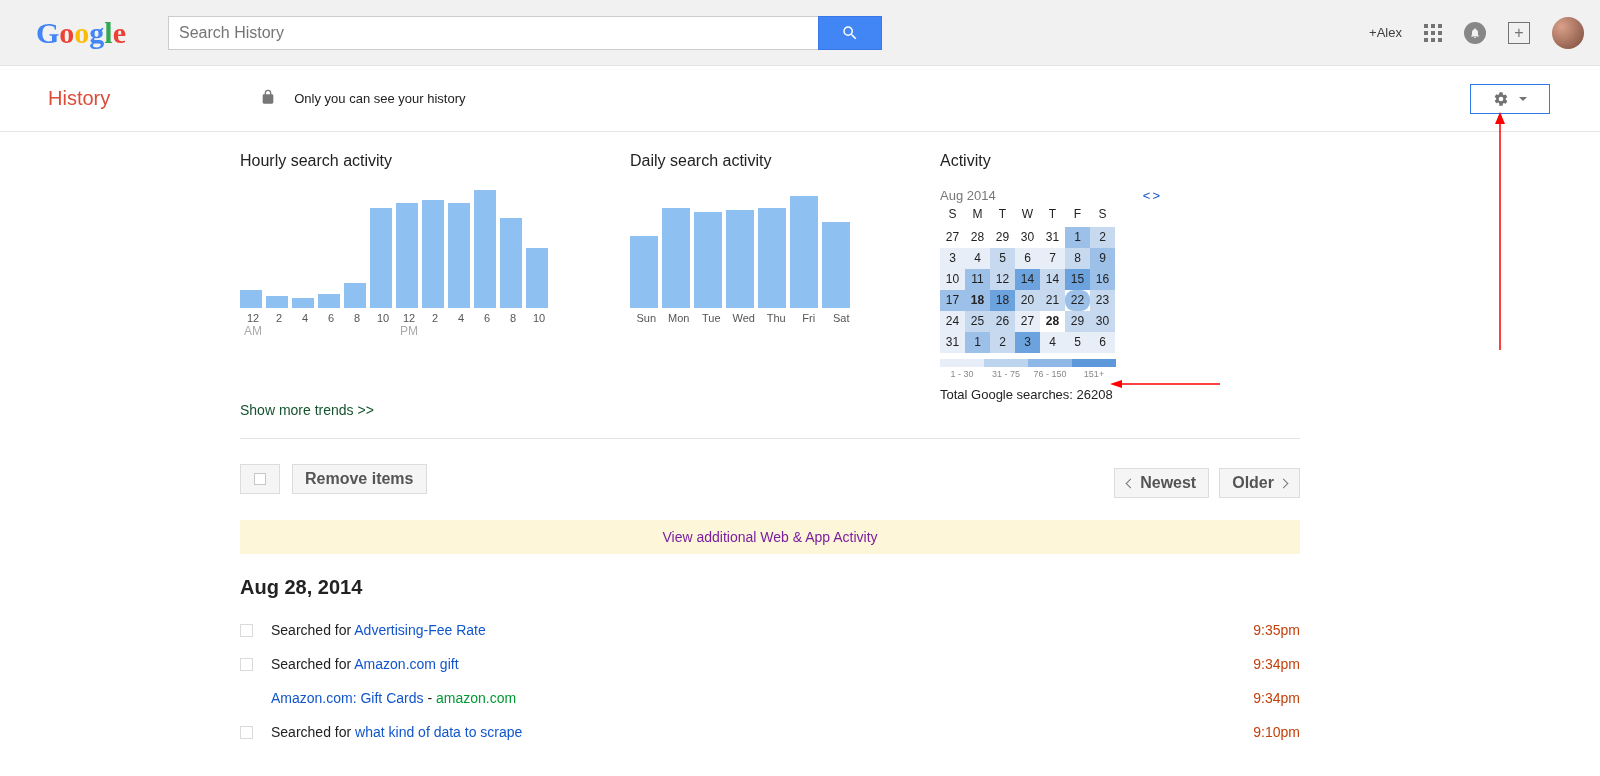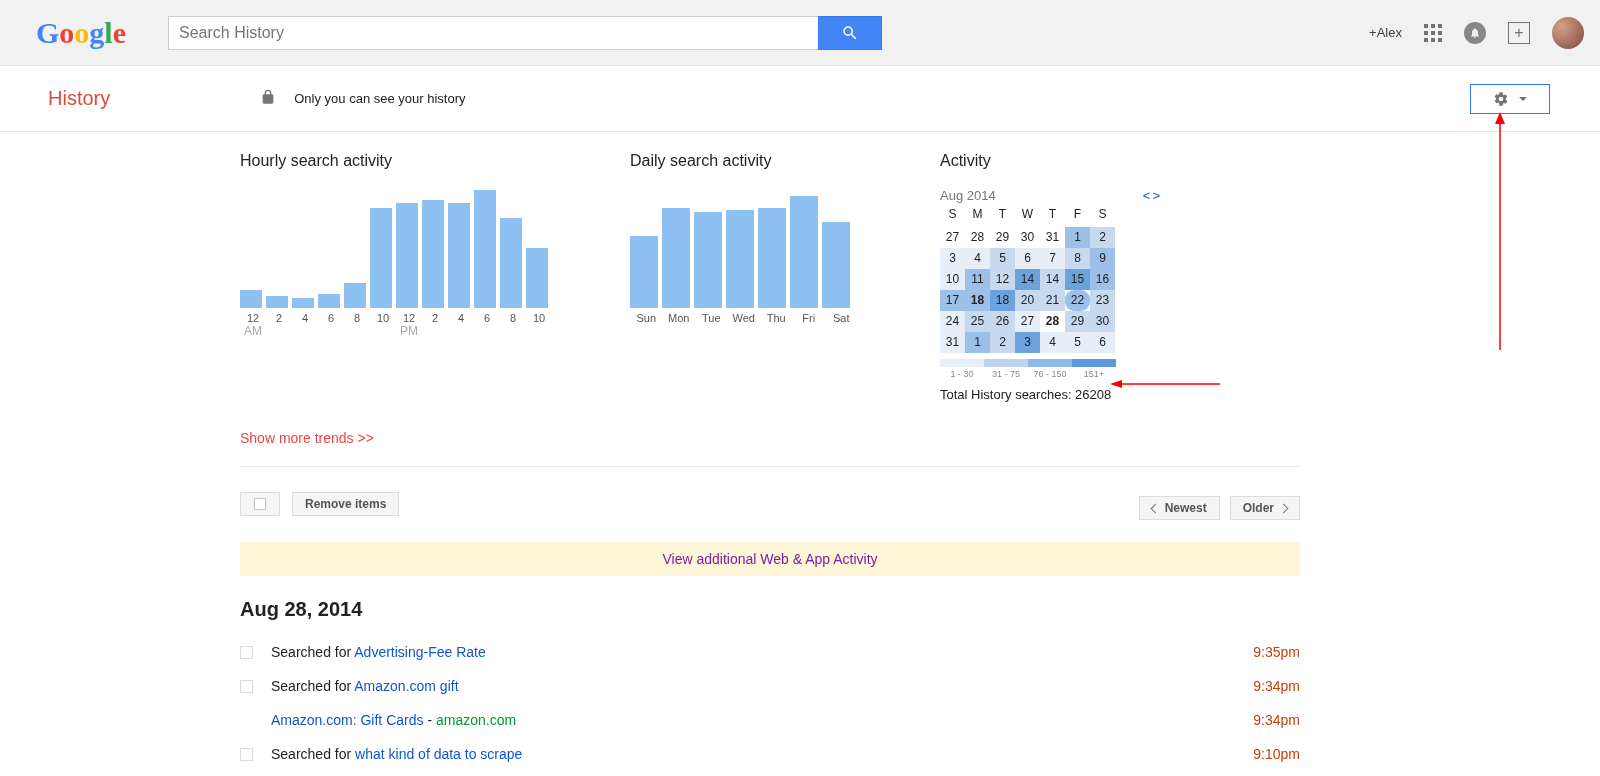--- a/index.html
+++ b/index.html
@@ -72,26 +72,26 @@
   .calendar { display:grid; grid-template-columns: repeat(7, 25px); font-size:12px;}
   .cal-dow { text-align:center; height:20px; color:#222;}
   .cal-day { text-align:center; height:21px; line-height:21px; cursor:pointer; position:relative;}
   .today { font-weight:bold;}
   .legend { display:flex; margin-top:6px; height:8px; width:176px;}
   .legend div{flex:1;}
   .legend-labels { display:flex; font-size:9px; color:#888; width:176px; margin-top:2px;}
   .legend-labels span{flex:1; text-align:center;}
   .total-searches { font-size:13px; margin-top:8px;}
 
-  .show-trends { color:#ef4444; font-size:14px; margin-top:28px; cursor:pointer; display:inline-block;}
+  .show-trends { color:#14532d; font-size:14px; cursor:pointer; display:inline-block;}
 
   .divider { border-top:1px solid #e5e5e5; margin:20px 0;}
 
   .toolbar-row { display:flex; align-items:center; gap:12px;}
-  .btn { height:24px; padding:0 12px; border:1px solid #dcdcdc; background:#f5f5f5; color:#555; font-size:12px; font-weight:bold; cursor:pointer; display:flex;align-items:center; gap:6px;}
+  .btn { height:30px; padding:0 12px; border:1px solid #dcdcdc; background:#f5f5f5; color:#555; font-size:16px; font-weight:bold; cursor:pointer; display:flex;align-items:center; gap:6px;}
   .btn.check { width:40px; justify-content:center; padding:0;}
   .checkbox-box { width:12px;height:12px;border:1px solid #c6c6c6; background:#fff;}
   .toolbar-right{margin-left:auto; display:flex; gap:10px;margin-top:9px;}
   .chev{display:inline-block;width:7px;height:7px;border-top:1.5px solid #777;border-right:1.5px solid #777;}
   .chev.left{transform:rotate(-135deg);} .chev.right{transform:rotate(45deg);}
 
   .banner {
     margin-top:22px; height:34px; background:#fdf6d9; display:flex; align-items:center; justify-content:center;
     color:#7b1fa2; font-size:14px; cursor:pointer;
   }
@@ -306,21 +306,21 @@
           <div style="background:#8fb8e6"></div>
           <div style="background:#5d98db"></div>
       </div>
       <div class="legend-labels" id="legend-labels">
           <span>1 - 30</span>
           <span>31 - 75</span>
           <span>76 - 150</span>
           <span>151+</span>
         </div>
       <div class="total-searches">
-        <span>Total History searches: </span><span>26208</span>
+        <span>Total Google searches: </span><span>26208</span>
       </div>
     </div>
   </div>
 
   <a class="show-trends">Show more trends &gt;&gt;</a>
 
   <div class="divider"></div>
 
   <div class="toolbar-row">
     <div class="btn check">

